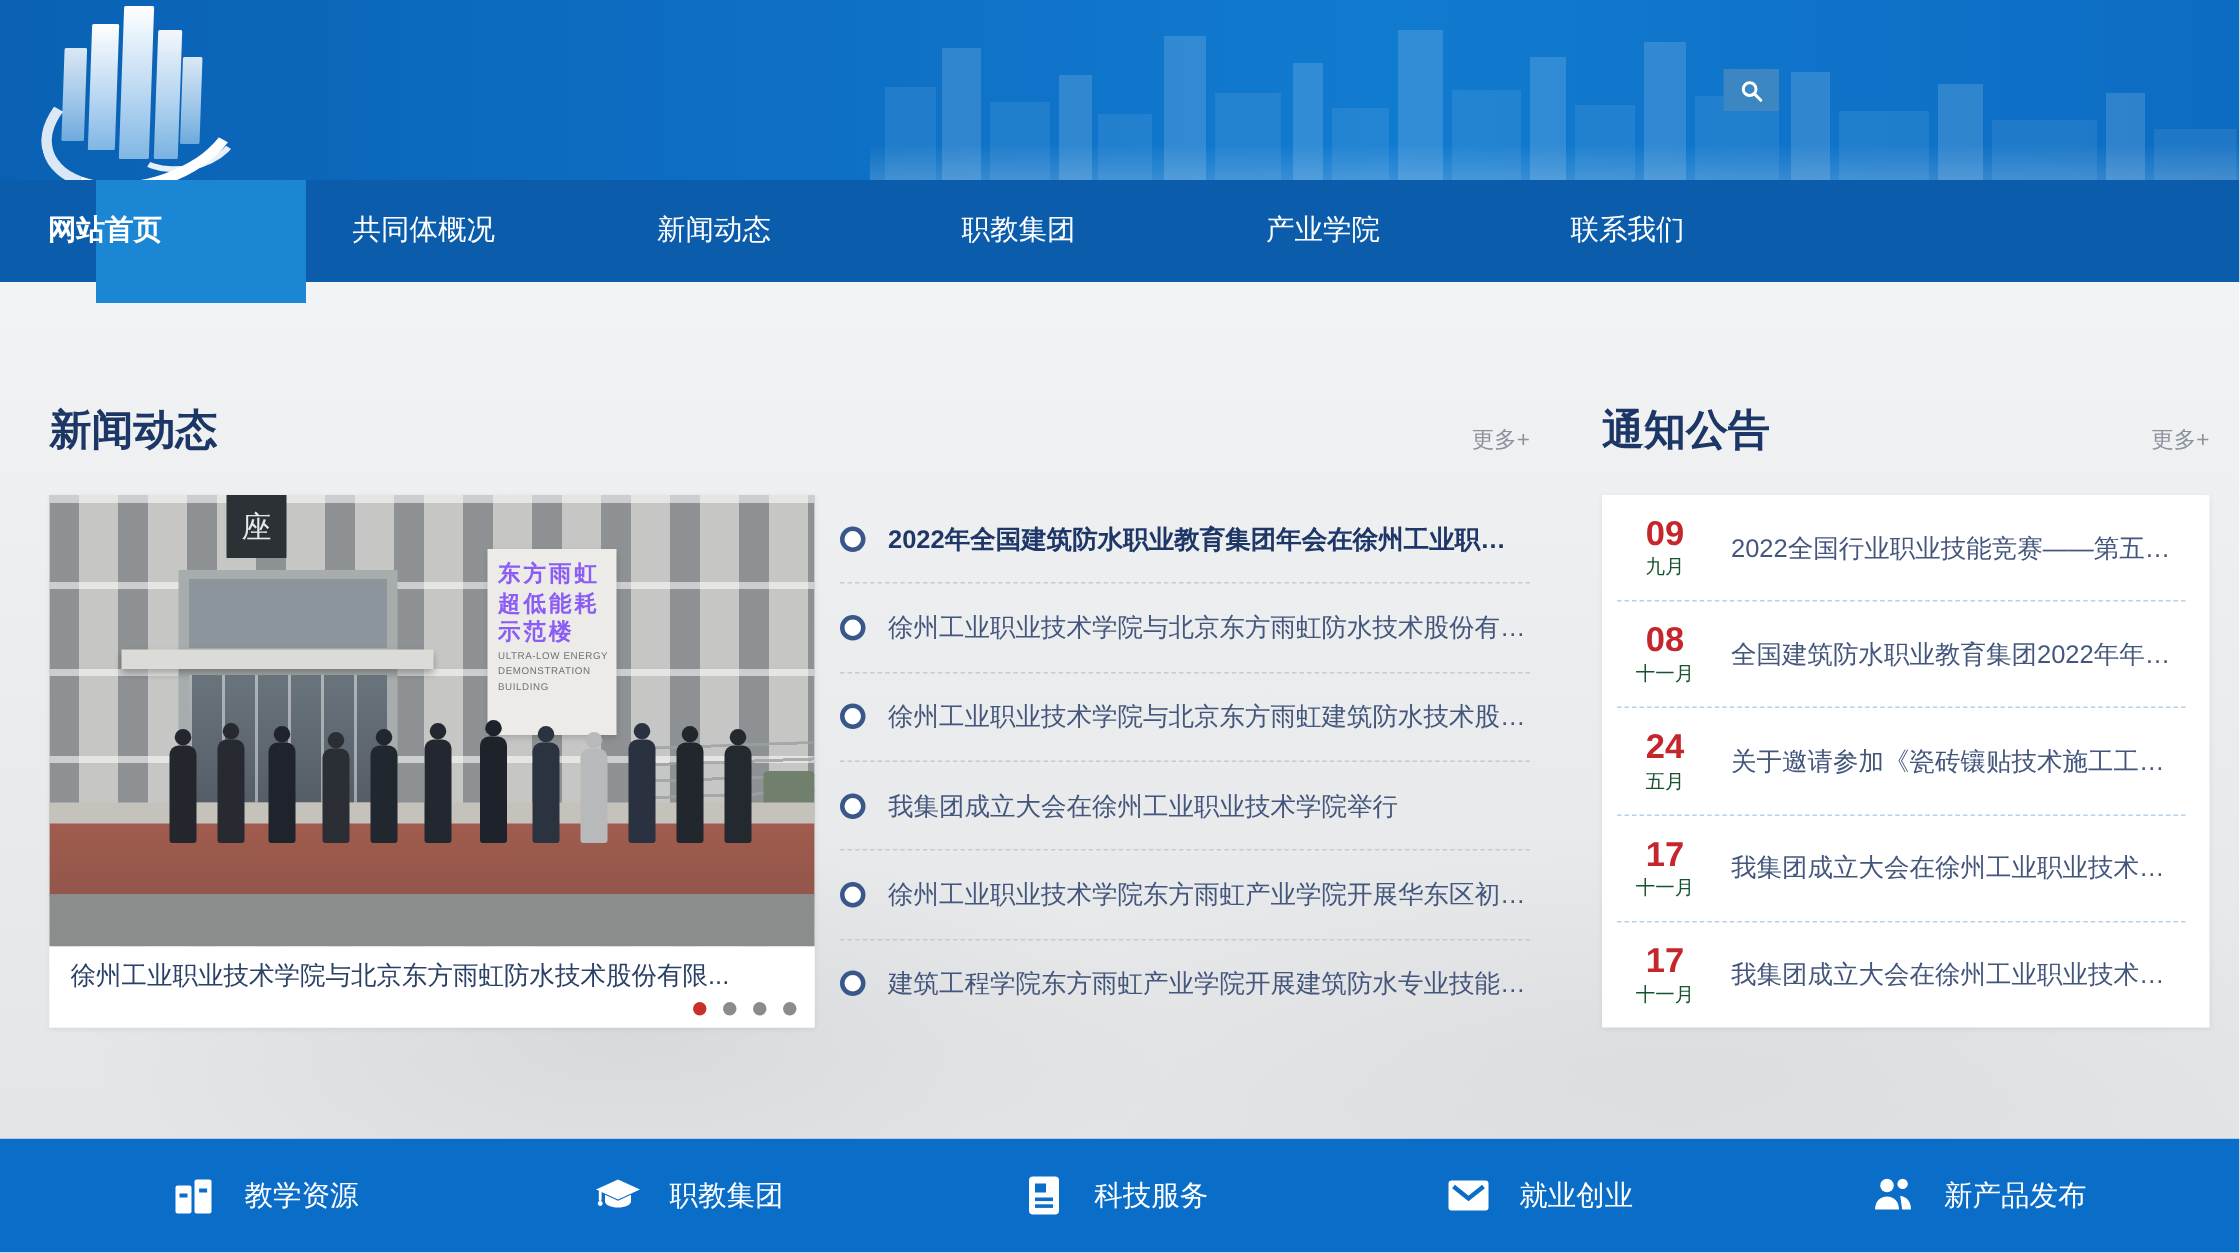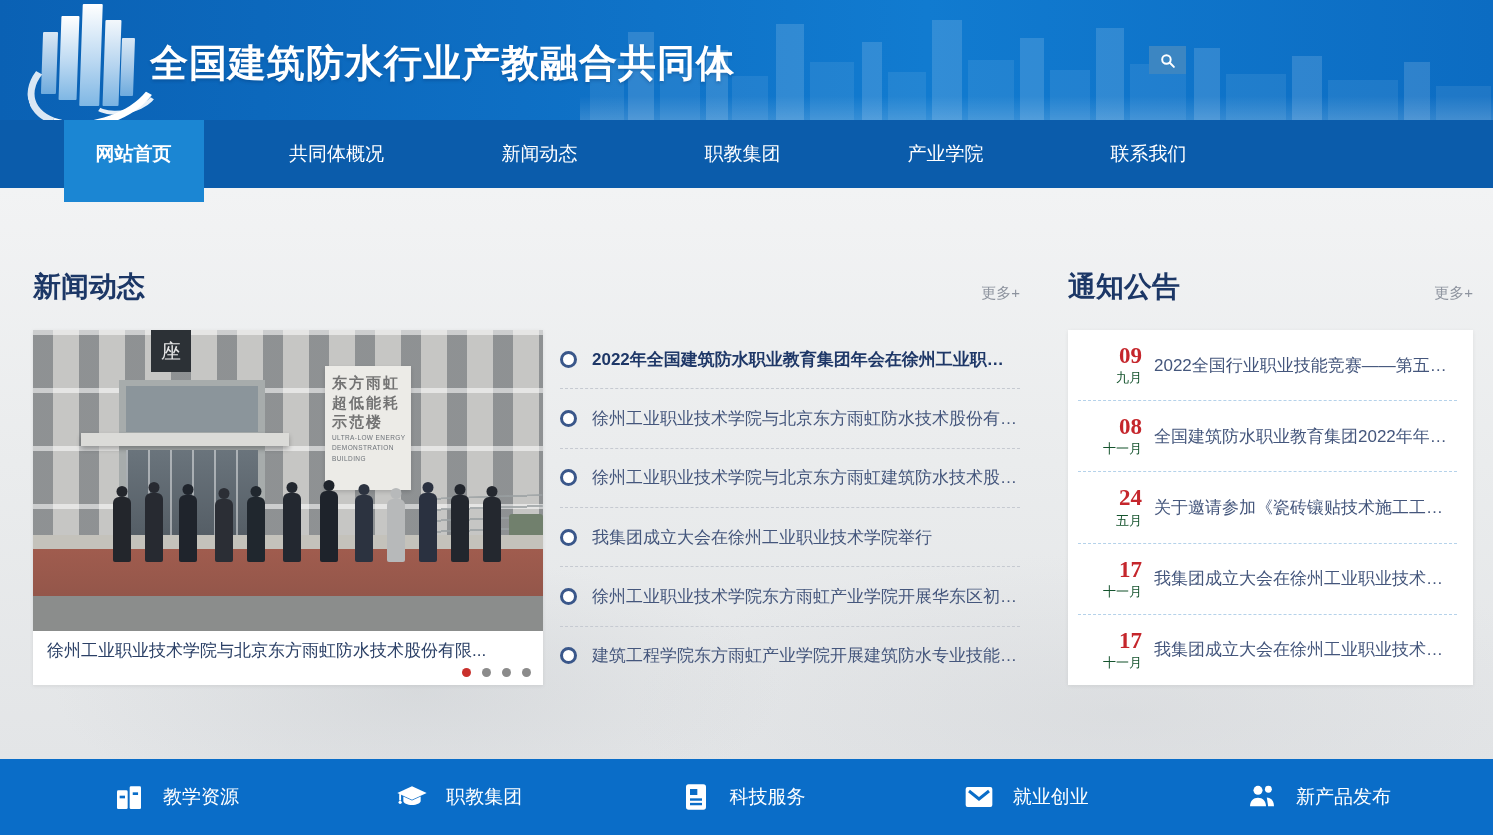--- a/index.html
+++ b/index.html
@@ -19,21 +19,21 @@
   .swoosh{position:absolute;left:-8px;top:38px;width:122px;height:72px;border:7px solid transparent;border-bottom-color:#fff;border-left-color:rgba(255,255,255,.85);border-radius:50%;transform:rotate(-16deg);}
   .swoosh2{position:absolute;left:52px;top:66px;width:66px;height:38px;border:4px solid transparent;border-bottom-color:rgba(255,255,255,.9);border-radius:50%;transform:rotate(-12deg);}
   .site-title{position:absolute;left:150px;top:38px;font-size:38px;font-weight:bold;color:#ffffff;white-space:nowrap;letter-spacing:1px;text-shadow:0 2px 3px rgba(0,40,90,.25);}
   .search{position:absolute;top:46px;left:1147px;display:flex;align-items:center;}
   .search input{box-sizing:border-box;width:290px;height:28px;border:none;outline:none;padding:0 9px;font-size:14px;color:#333;background:#fff;font-family:inherit;}
   .search input::placeholder{color:#9aa3ab;}
   .search-btn{width:37px;height:28px;margin-left:2px;background:#3c86c2;border:none;display:flex;align-items:center;justify-content:center;cursor:pointer;}
   
   .nav{position:relative;height:68px;background:#0b5cab;z-index:6;}
   .nav-inner{position:absolute;left:32px;top:0;display:flex;height:68px;}
-  .nav-item{width:203px;text-align:center;line-height:68px;color:#ffffff;font-size:19px;cursor:pointer;position:relative;}
+  .nav-item{width:203px;text-align:left;line-height:68px;color:#ffffff;font-size:19px;cursor:pointer;position:relative;}
   .nav-item span{position:relative;z-index:1;}
   .nav-item.active{font-weight:bold;}
   .nav-item.active::before{content:'';position:absolute;left:50%;transform:translateX(-50%);top:0;width:140px;height:82px;background:#1b86d3;}
   
   .main{position:relative;height:571px;background:
     radial-gradient(520px 190px at 28% 88%,rgba(190,194,198,.35),rgba(190,194,198,0) 70%),
     radial-gradient(700px 230px at 75% 92%,rgba(198,201,205,.30),rgba(198,201,205,0) 70%),
     linear-gradient(180deg,#f2f3f4 0%,#eaeced 48%,#e3e5e7 100%);}
   .col-news{position:absolute;left:33px;top:72px;width:987px;}
   .col-notices{position:absolute;left:1068px;top:72px;width:405px;}
@@ -48,21 +48,21 @@
     repeating-linear-gradient(180deg,rgba(255,255,255,.55) 0 5px,rgba(0,0,0,0) 5px 58px),
     repeating-linear-gradient(90deg,rgba(52,60,68,.38) 0 20px,rgba(210,210,208,0) 20px 46px),#c6c6c4;}
   .topsign{position:absolute;left:118px;top:0;width:40px;height:42px;background:#2c3136;color:#e8e8e8;font-size:20px;display:flex;align-items:center;justify-content:center;}
   .canopy{position:absolute;left:48px;top:103px;width:208px;height:13px;background:#dbdbd8;box-shadow:0 3px 5px rgba(0,0,0,.28);}
   .recess{position:absolute;left:86px;top:50px;width:146px;height:155px;background:#a7acac;}
   .glass-up{position:absolute;left:93px;top:56px;width:132px;height:46px;background:#8b959b;}
   .glass{position:absolute;left:93px;top:120px;width:132px;height:85px;background:
     repeating-linear-gradient(90deg,rgba(255,255,255,.45) 0 2px,rgba(0,0,0,0) 2px 22px),
     linear-gradient(180deg,#6a747c,#555e66);}
   .sign{position:absolute;left:292px;top:36px;width:86px;height:124px;background:#ecebe7;padding:7px 7px;box-sizing:border-box;box-shadow:0 2px 4px rgba(0,0,0,.15);}
-  .sign .cn{font-size:15px;font-weight:bold;color:#737373;line-height:1.3;letter-spacing:2px;white-space:nowrap;}
+  .sign .cn{font-size:15px;font-weight:bold;color:#8b5cf6;line-height:1.3;letter-spacing:2px;white-space:nowrap;}
   .sign .en{font-size:6.5px;color:#6d7278;line-height:1.5;letter-spacing:.4px;margin-top:1px;white-space:nowrap;}
   .sign .en:first-of-type{margin-top:5px;border-top:1px solid #9a9fa4;padding-top:3px;}
   .rail{position:absolute;right:0;top:166px;width:118px;height:36px;background:repeating-linear-gradient(180deg,#9aa0a2 0 2px,rgba(0,0,0,0) 2px 11px);transform:rotate(-2deg);opacity:.8;}
   .hedge{position:absolute;right:0;top:184px;width:34px;height:24px;background:#71806d;border-radius:3px;}
   .walk{position:absolute;left:0;top:205px;width:510px;height:16px;background:#c4c2bb;}
   .track{position:absolute;left:0;top:219px;width:510px;height:49px;background:linear-gradient(180deg,#a05c4e,#93564a);}
   .road{position:absolute;left:0;top:266px;width:510px;height:35px;background:#8b8d8c;}
   .people{position:absolute;left:0;top:0;width:510px;height:301px;}
   .person{position:absolute;width:18px;}
   .person .head{position:absolute;top:0;left:50%;transform:translateX(-50%);width:11px;height:11px;border-radius:50%;}
@@ -76,21 +76,21 @@
   .news-list{width:460px;height:355px;display:flex;flex-direction:column;margin:0;padding:0;list-style:none;}
   .news-item{flex:1;display:flex;align-items:center;gap:15px;border-bottom:1px dashed #c6cad1;cursor:pointer;min-width:0;}
   .news-item:last-child{border-bottom:none;}
   .bullet{width:11px;height:11px;border:3px solid #3a578a;border-radius:50%;background:#fff;flex:none;}
   .news-text{font-size:17px;color:#44567c;white-space:nowrap;overflow:hidden;text-overflow:ellipsis;}
   .news-item.bold .news-text{font-weight:bold;color:#1e3767;}
   
   .notice-card{background:#fff;height:355px;padding:0 16px 0 10px;display:flex;flex-direction:column;box-shadow:0 1px 4px rgba(0,0,0,.07);}
   .notice-row{flex:1;display:flex;align-items:center;gap:12px;border-bottom:1px dashed #b5d2ea;cursor:pointer;min-width:0;}
   .notice-row:last-child{border-bottom:none;}
-  .date{width:64px;flex:none;text-align:right;font-family:Liberation Serif, serif;}
+  .date{width:64px;flex:none;text-align:center;}
   .day{font-size:23px;font-weight:bold;color:#c5262c;line-height:1.1;}
   .month{font-size:13px;color:#14532d;margin-top:1px;}
   .notice-text{font-size:17px;color:#44567c;white-space:nowrap;overflow:hidden;text-overflow:ellipsis;}
   
   .footer{height:76px;background:#0a6dc8;display:flex;justify-content:space-between;padding:0 102px 0 112px;}
   .quick{display:flex;align-items:center;gap:17px;cursor:pointer;}
   .q-icon{width:34px;height:34px;display:flex;align-items:center;justify-content:center;}
   .q-icon svg{width:32px;height:32px;}
   .q-label{color:#ffffff;font-size:19px;}
 </style>
@@ -124,21 +124,20 @@
   </div>
   <div class="logo">
     <div class="tower" style="left:8px;top:30px;width:15px;height:62px;opacity:.85;"></div>
     <div class="tower" style="left:26px;top:14px;width:18px;height:84px;"></div>
     <div class="tower" style="left:47px;top:2px;width:20px;height:102px;"></div>
     <div class="tower" style="left:70px;top:18px;width:16px;height:86px;opacity:.95;"></div>
     <div class="tower" style="left:87px;top:36px;width:13px;height:58px;opacity:.85;"></div>
     <div class="swoosh"></div>
     <div class="swoosh2"></div>
   </div>
-  <div class="site-title">全国建筑防水行业产教融合共同体</div>
   <div class="search">
     <button class="search-btn">
       <span style="display:flex;">
         <svg width="17" height="17" viewBox="0 0 24 24" fill="none" stroke="#ffffff" stroke-width="2.8" stroke-linecap="round">
             <circle cx="10.5" cy="10.5" r="6"></circle>
             <line x1="15.2" y1="15.2" x2="21" y2="21"></line>
           </svg>
       </span>
     </button>
   </div>

